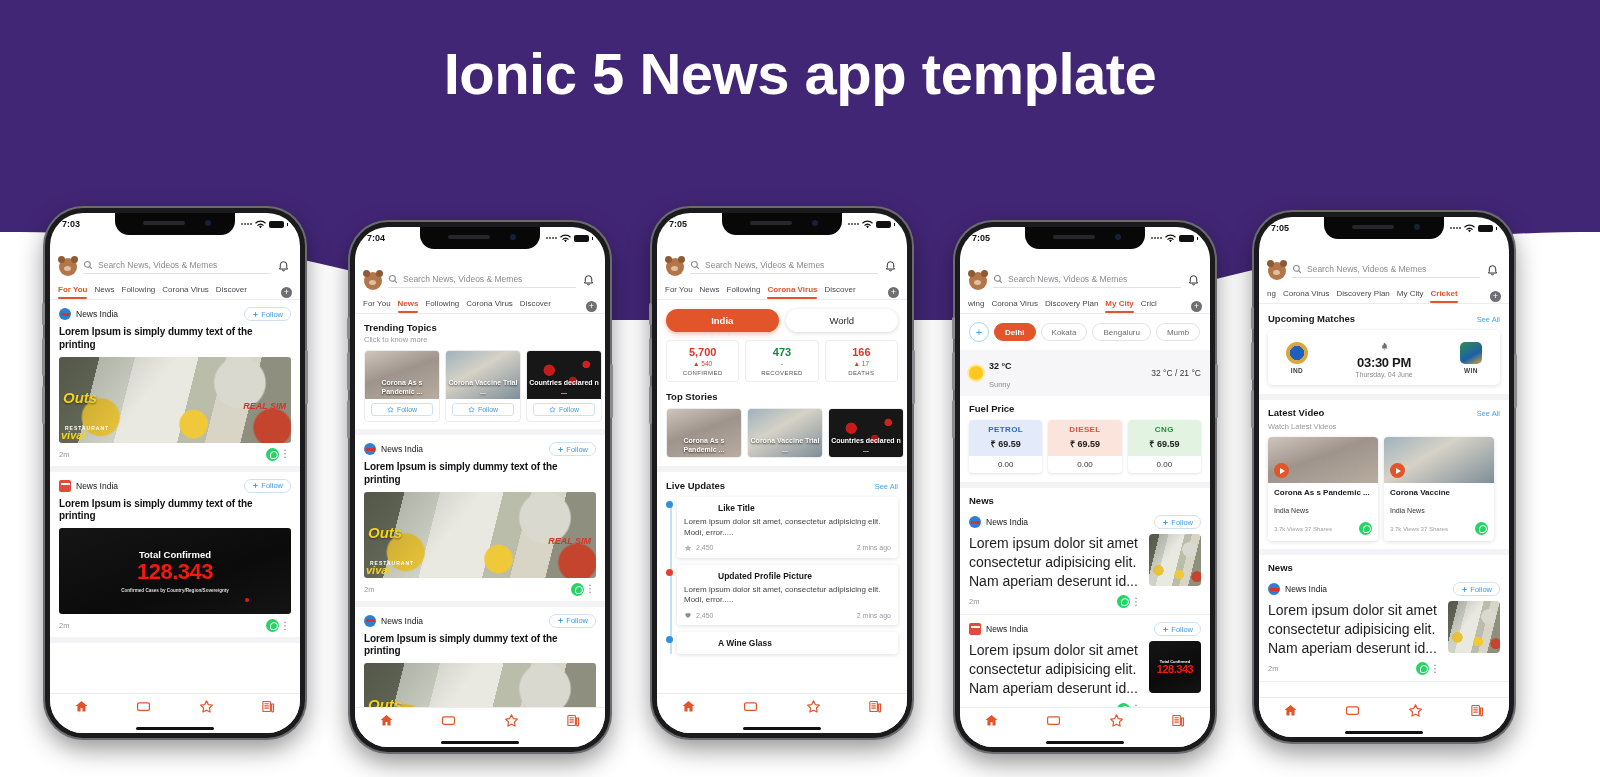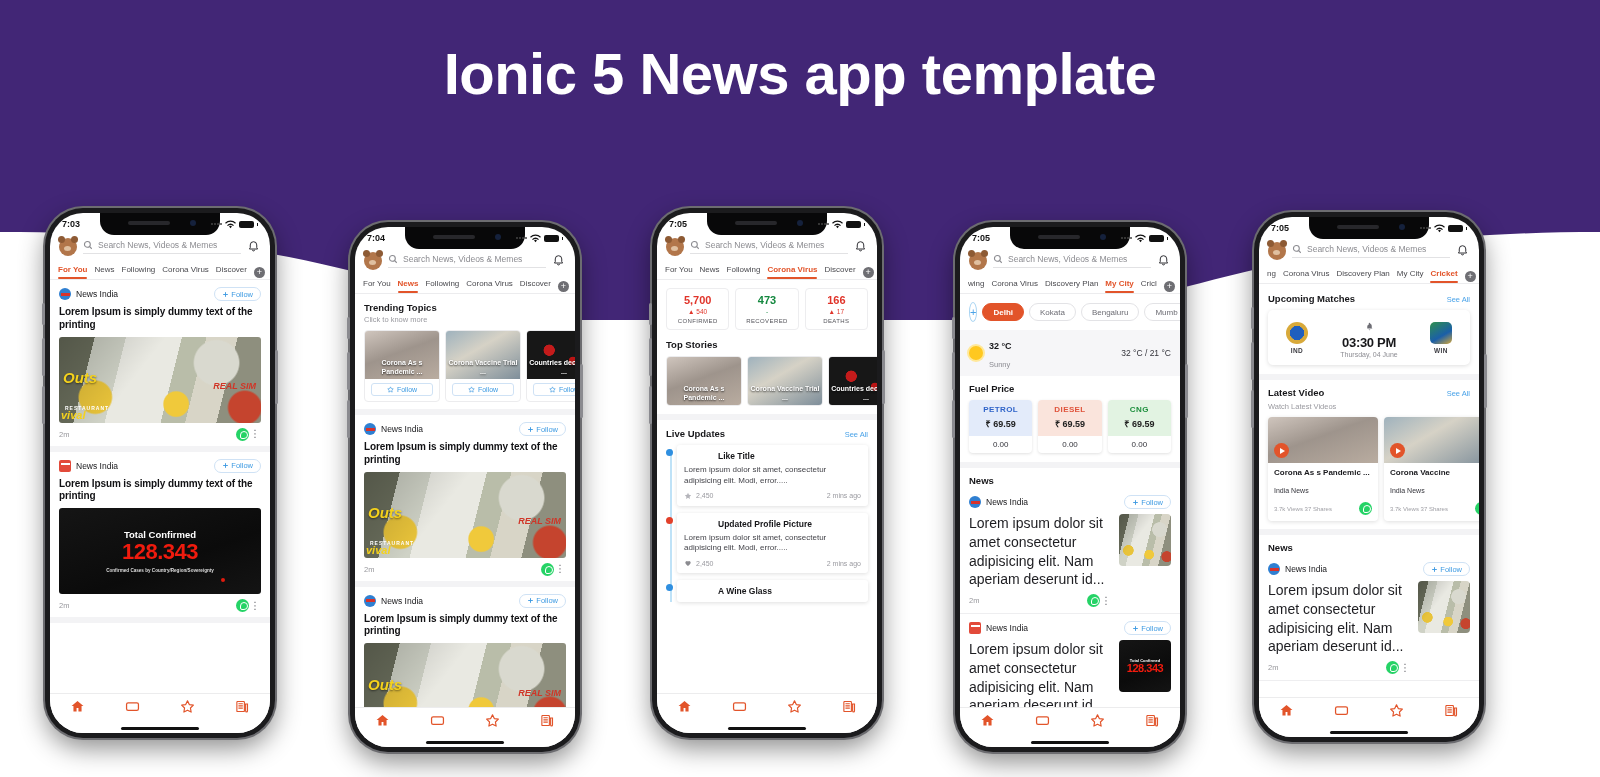--- a/index.html
+++ b/index.html
@@ -10,21 +10,21 @@
   }
   
   #hero-bg { position:absolute; inset:0 0 auto 0; height:320px; width:1600px; }
   #hero-title {
     position:absolute; top:40px; left:0; width:1600px; text-align:center;
     color:#fff; font-size:58px; font-weight:bold; letter-spacing:-0.5px;
     z-index:5;
   }
   
   .phone {
-    position:absolute; width:230px; height:530px;
+    position:absolute; width:260px; height:530px;
     background:#1b1b1d; border-radius:38px;
     box-shadow:0 0 0 2px #6c6c70, 0 10px 26px rgba(0,0,0,.45);
     z-index:10; padding:5px;
   }
   .phone-inner {
     position:relative; width:100%; height:100%; background:#fff;
     border-radius:33px; overflow:hidden;
     display:flex; flex-direction:column;
   }
   .notch {
@@ -45,21 +45,21 @@
     padding:0 12px; font-size:9px; font-weight:bold; color:#111; flex:0 0 auto;
     position:relative; z-index:45;
   }
   .sb-right { display:flex; align-items:center; gap:3px; }
   .sig-dots { display:flex; gap:1px; align-items:flex-end; }
   .sig-dots i { width:2px; height:2px; border-radius:50%; background:#444; display:block; }
   .batt { width:15px; height:7px; border-radius:2px; background:#111; display:inline-block; }
   .batt-tip { width:1px; height:3px; background:#111; display:inline-block; }
 
   
-  .searchrow { display:flex; align-items:center; gap:6px; padding:3px 9px 5px; flex:0 0 auto; }
+  .searchrow { display:flex; align-items:center; gap:6px; padding:3px 9px 5px; flex:0 0 auto;margin-top:20px; }
   .bear { width:18px; height:18px; border-radius:50%; background:#b2764a; position:relative; flex:0 0 auto;}
   .bear:before, .bear:after { content:""; position:absolute; width:7px; height:7px; border-radius:50%; background:#8d5a34; top:-2px;}
   .bear:before{left:-1px;} .bear:after{right:-1px;}
   .bear i { position:absolute; width:7px; height:5px; border-radius:50%; background:#e0c0a0; left:5px; top:8px;}
   .searchbox { flex:1; display:flex; align-items:center; gap:5px; border-bottom:1px solid #e2e2e4; padding-bottom:3px; }
   .searchbox .ph { font-size:8.5px; color:#8b8b90; white-space:nowrap; }
   .bell { width:14px; flex:0 0 auto; }
 
   
   .tabs { display:flex; align-items:center; gap:7px; padding:4px 8px 0; border-bottom:1px solid #ececee; flex:0 0 auto; overflow:hidden; }
@@ -532,20 +532,24 @@
   </div>
       <div class="tabs">
     <span class="tab">For You</span>
           <span class="tab">News</span>
           <span class="tab">Following</span>
           <span class="tab active">Corona Virus</span>
           <span class="tab">Discover</span>
     <span class="tab-plus">+</span>
   </div>
       <div class="screen-body">
+        <div class="segment">
+      <span class="seg on">India</span>
+            <span class="seg off">World</span>
+    </div>
     <div class="stats">
             <div class="stat">
       <div class="v c-red">5,700</div>
       <div class="d c-red">▲ 540</div>
       <div class="l">CONFIRMED</div>
     </div>
             <div class="stat">
       <div class="v c-green">473</div>
       <div class="d c-green">-</div>
       <div class="l">RECOVERED</div>

